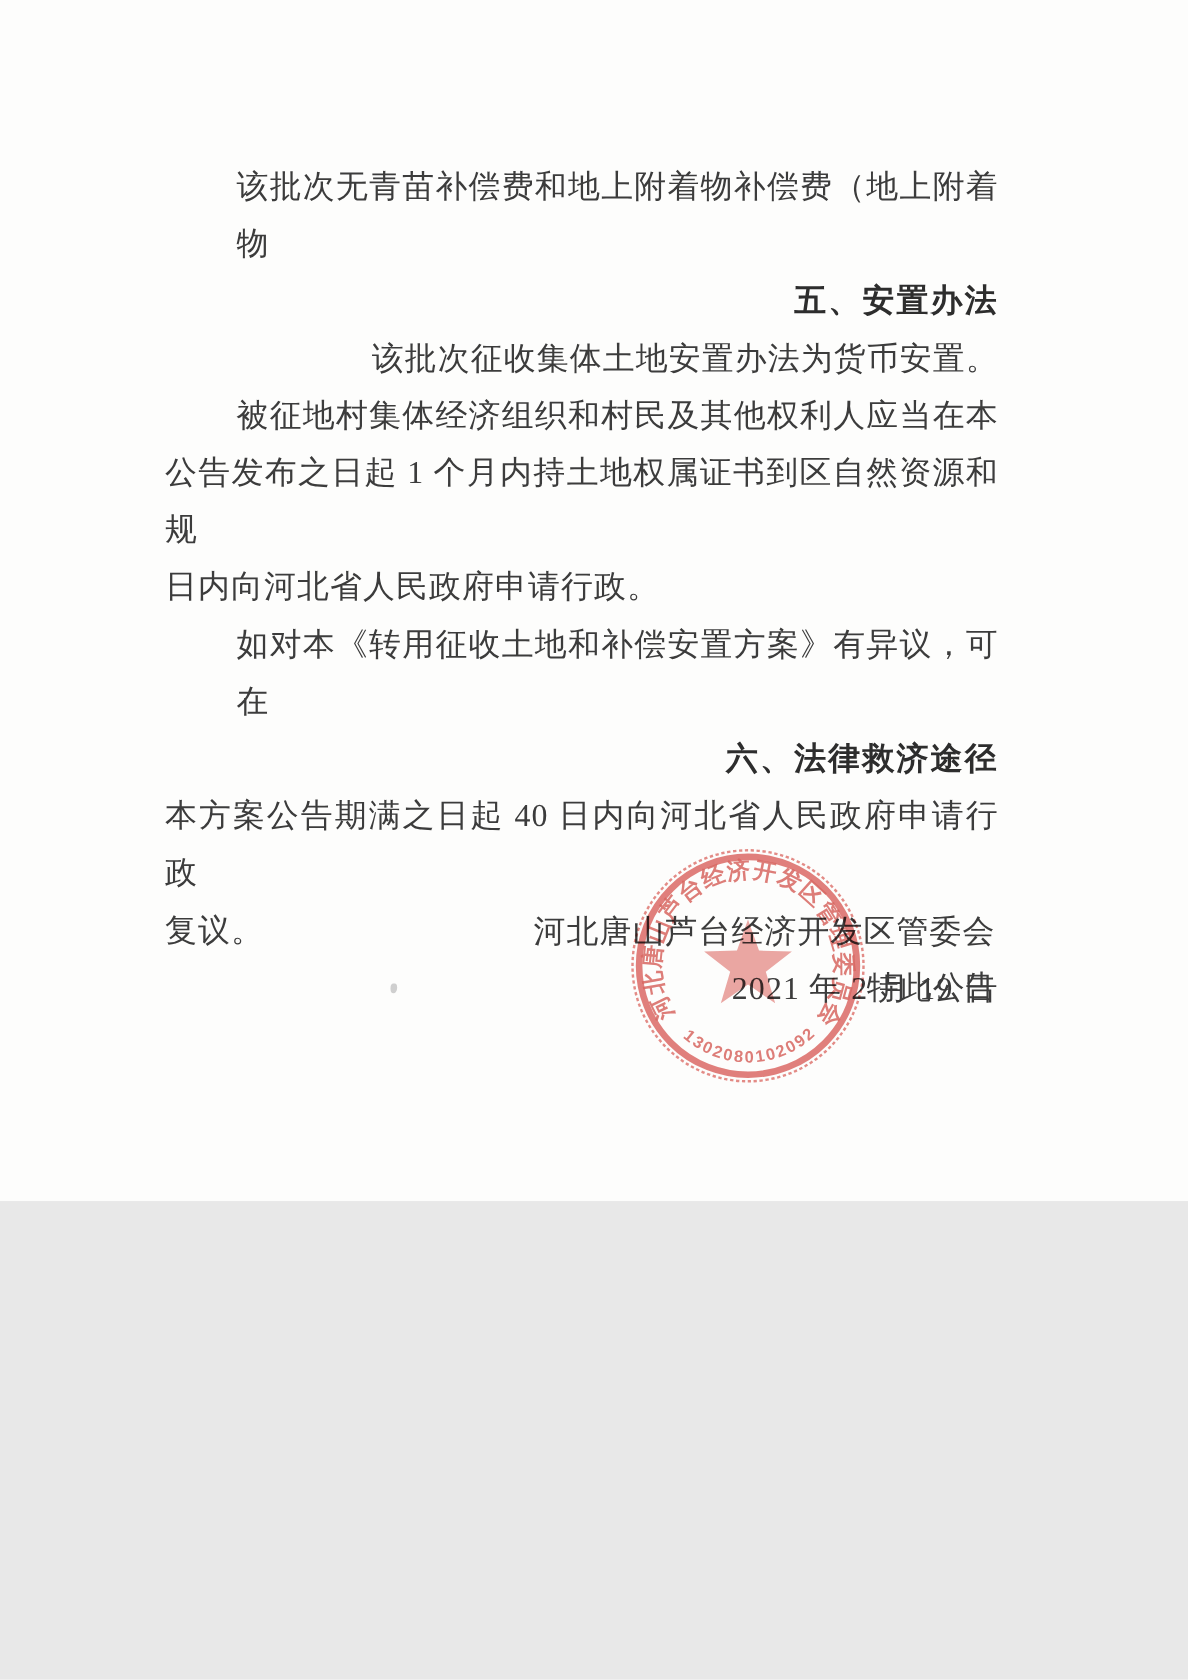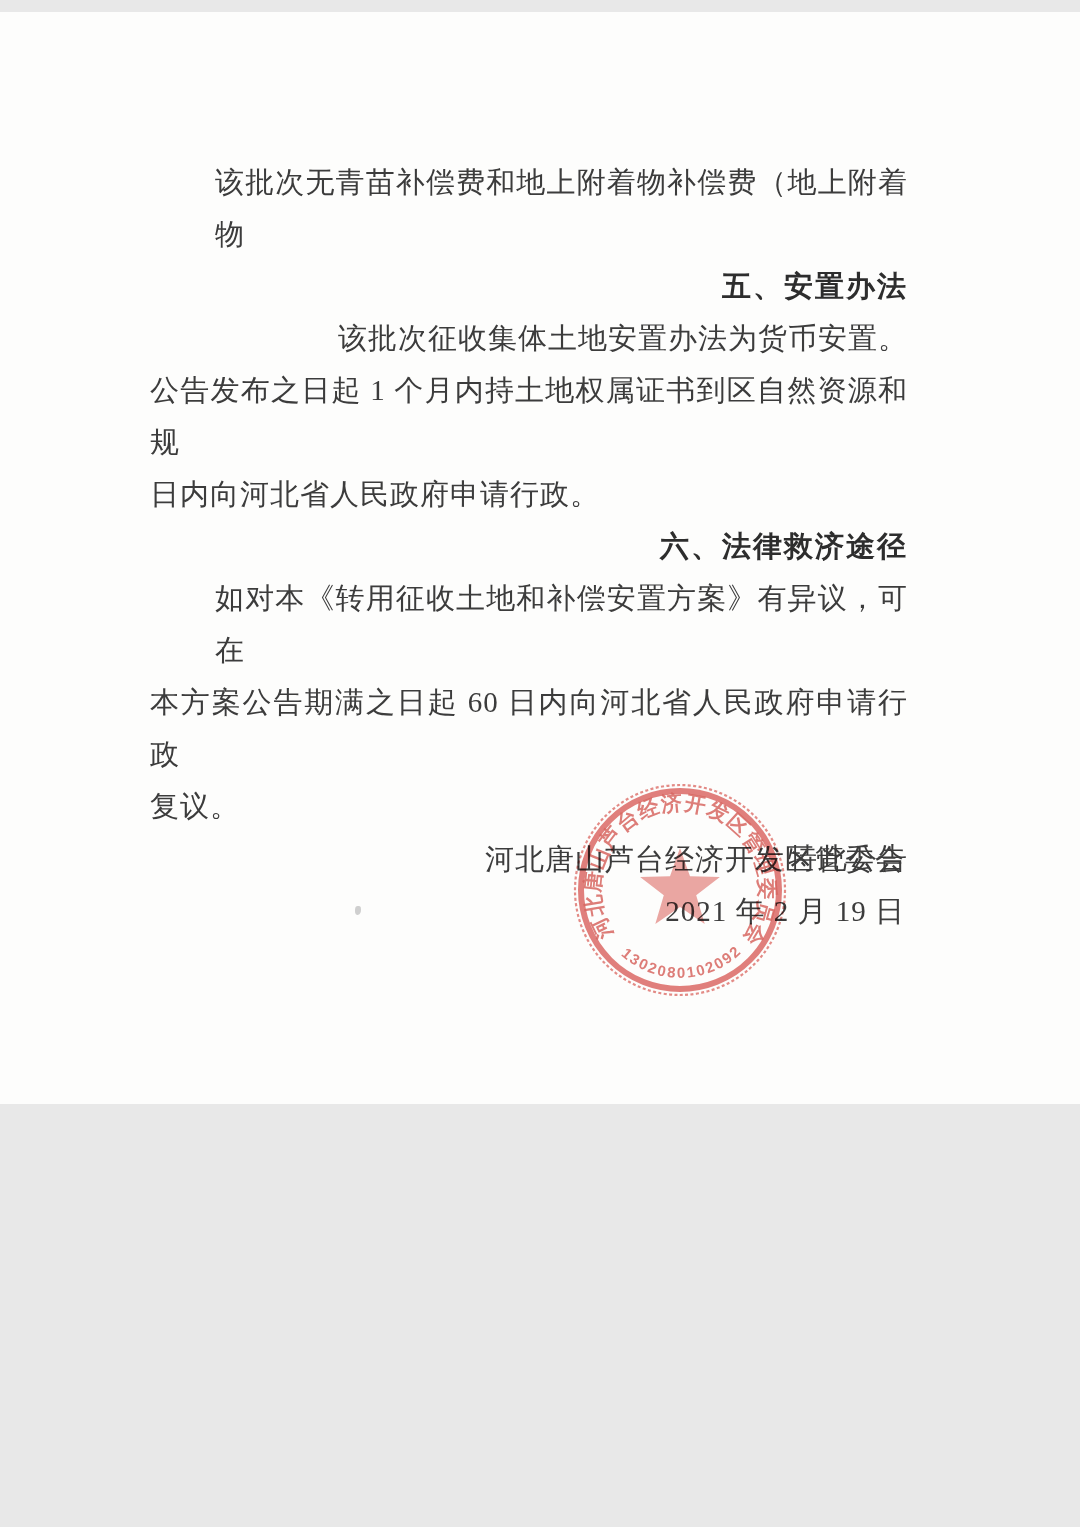--- a/index.html
+++ b/index.html
@@ -1,19 +1,19 @@
 <!DOCTYPE html>
 <html><head>
 <meta charset="utf-8">
 <style>
   html,body { margin:0; padding:0; background:#e8e8e8; }
   .page {
     position:relative;
     width:1080px; height:1092px;
-    margin:12px auto;
+    margin:0 auto;
     background:#fdfdfc;
     overflow:hidden;
     font-family:"Liberation Serif","DejaVu Serif",serif;
     color:#3a3a3a;
   }
   .content {
     position:absolute;
     left:150px; top:144px;
     width:758px;
   }
@@ -86,25 +86,26 @@
 </style>
 </head>
 <body>
 
 <div class="page">
 
   <div class="content">
     <div class="line indent full">该批次无青苗补偿费和地上附着物补偿费（地上附着物</div>
     <div class="line indent heading">五、安置办法</div>
     <div class="line indent">该批次征收集体土地安置办法为货币安置。</div>
+    <div class="line indent full">被征地村集体经济组织和村民及其他权利人应当在本</div>
     <div class="line full">公告发布之日起 1 个月内持土地权属证书到区自然资源和规</div>
     <div class="line">日内向河北省人民政府申请行政。</div>
+    <div class="line indent full">如对本《转用征收土地和补偿安置方案》有异议，可在</div>
     <div class="line indent heading">六、法律救济途径</div>
-    <div class="line indent full">如对本《转用征收土地和补偿安置方案》有异议，可在</div>
-    <div class="line full">本方案公告期满之日起 60 日内向河北省人民政府申请行政</div>
+    <div class="line full">本方案公告期满之日起 40 日内向河北省人民政府申请行政</div>
     <div class="line">复议。</div>
     <div class="line indent">特此公告</div>
   </div>
 
   <div class="sig-block">
     <div class="sig-line">河北唐山芦台经济开发区管委会</div>
     <div class="sig-line">2021 年 2 月 19 日</div>
   </div>
 
   <div class="seal">

